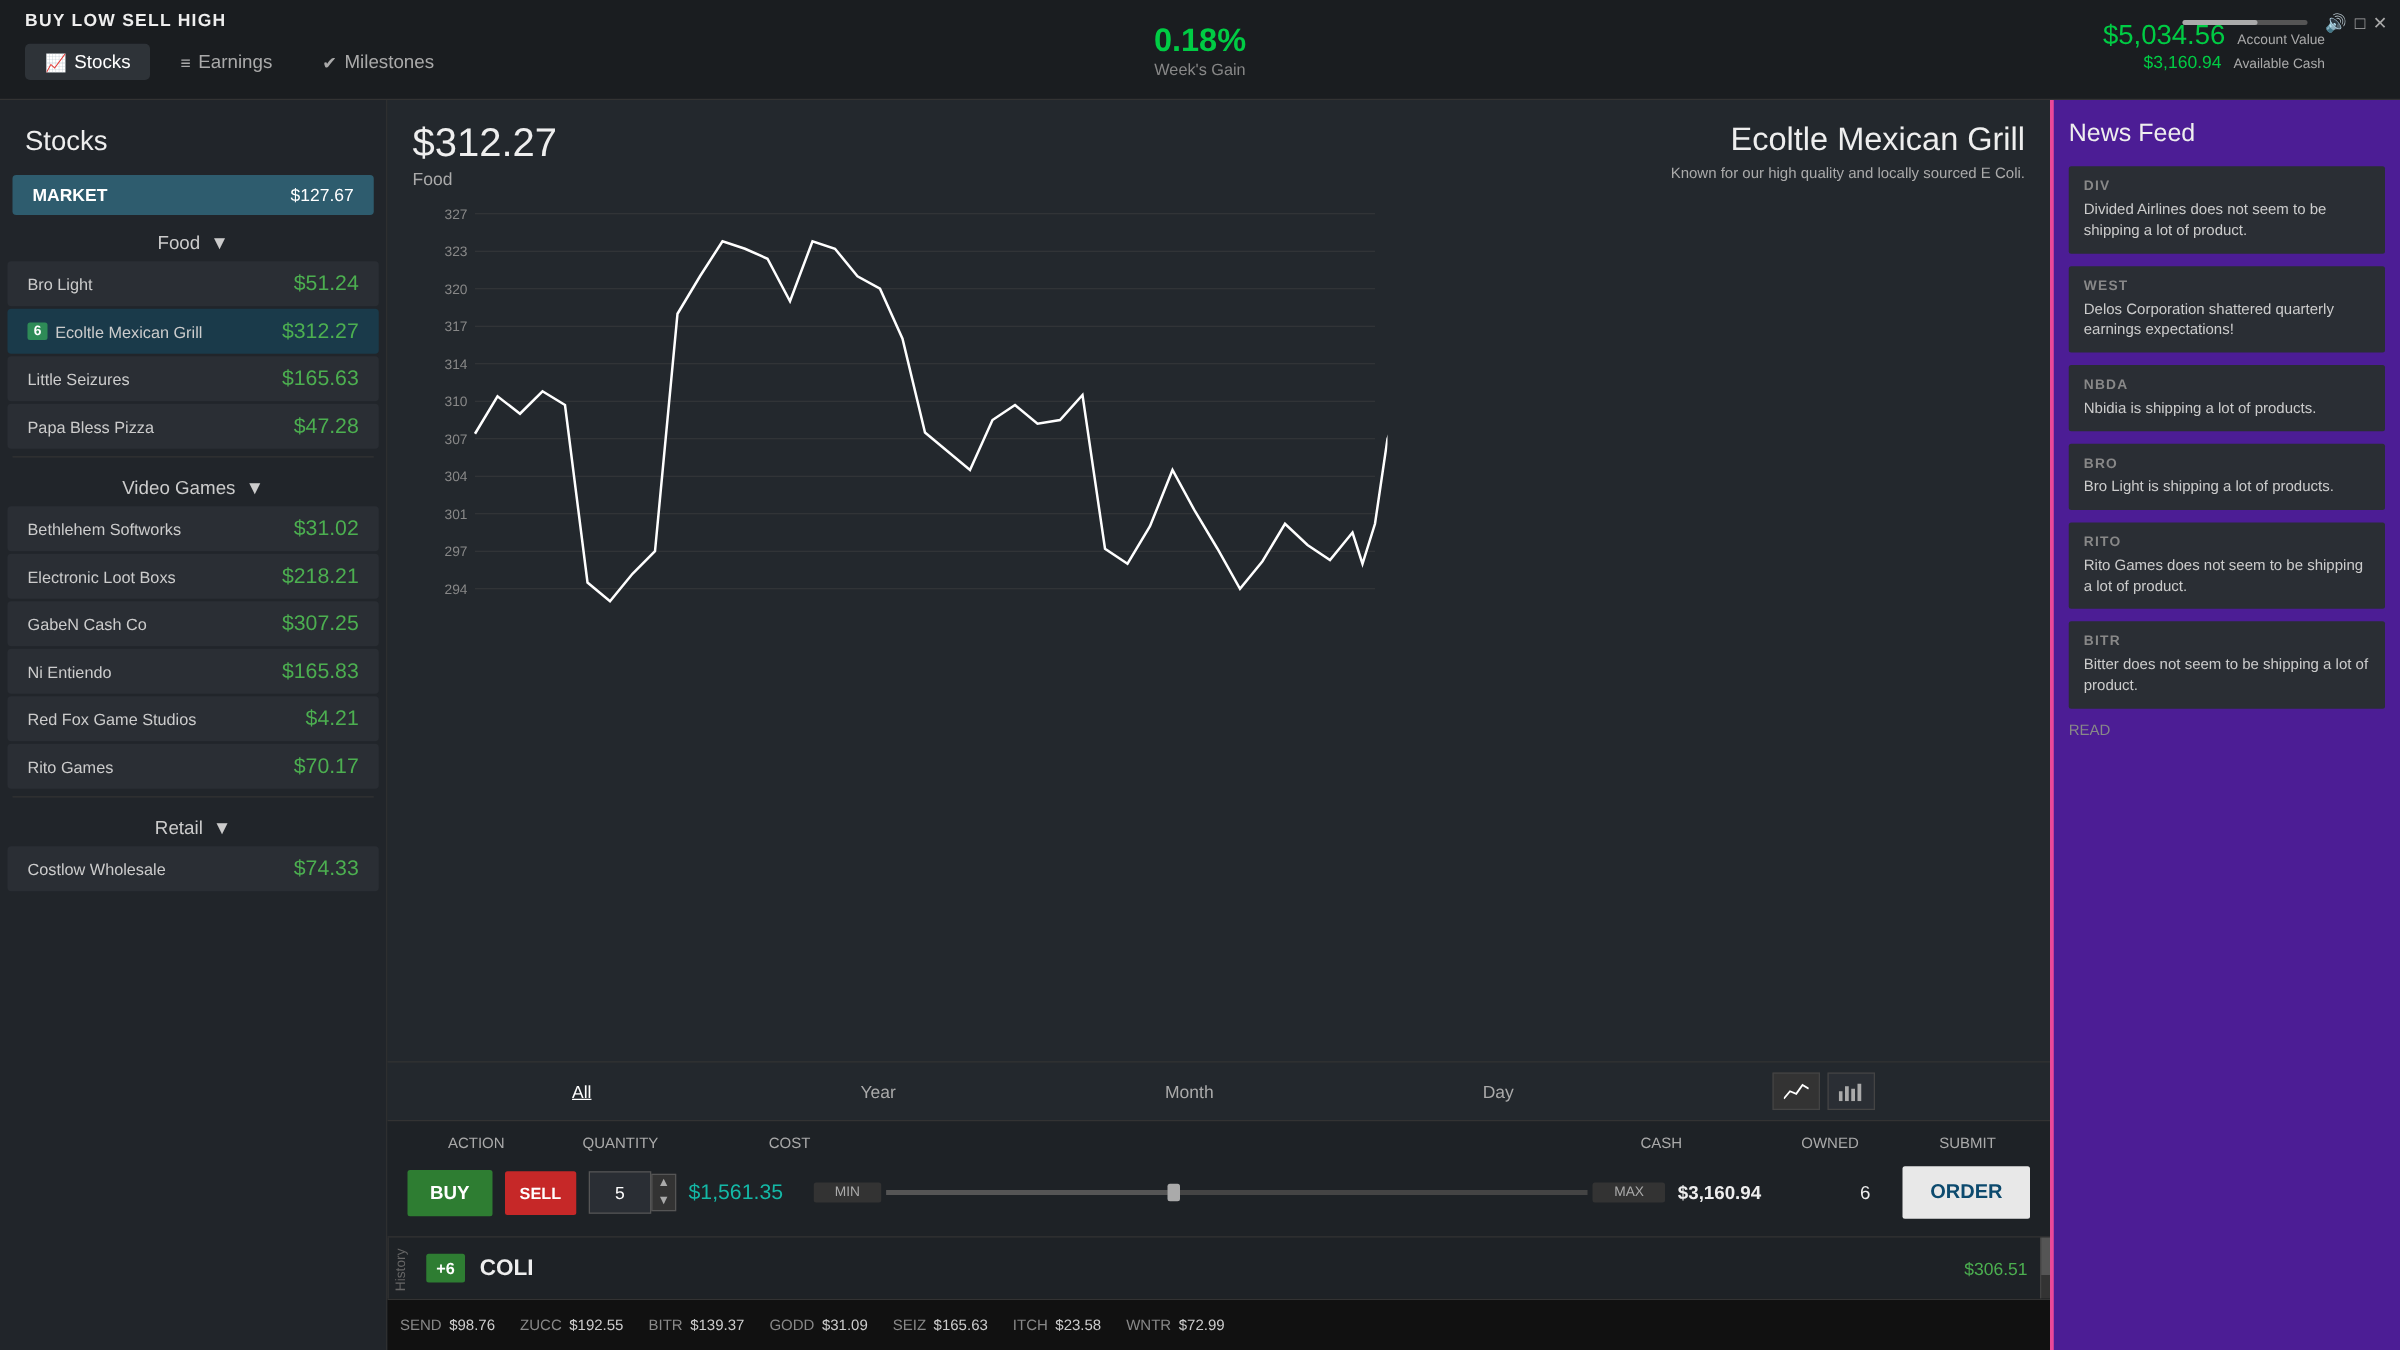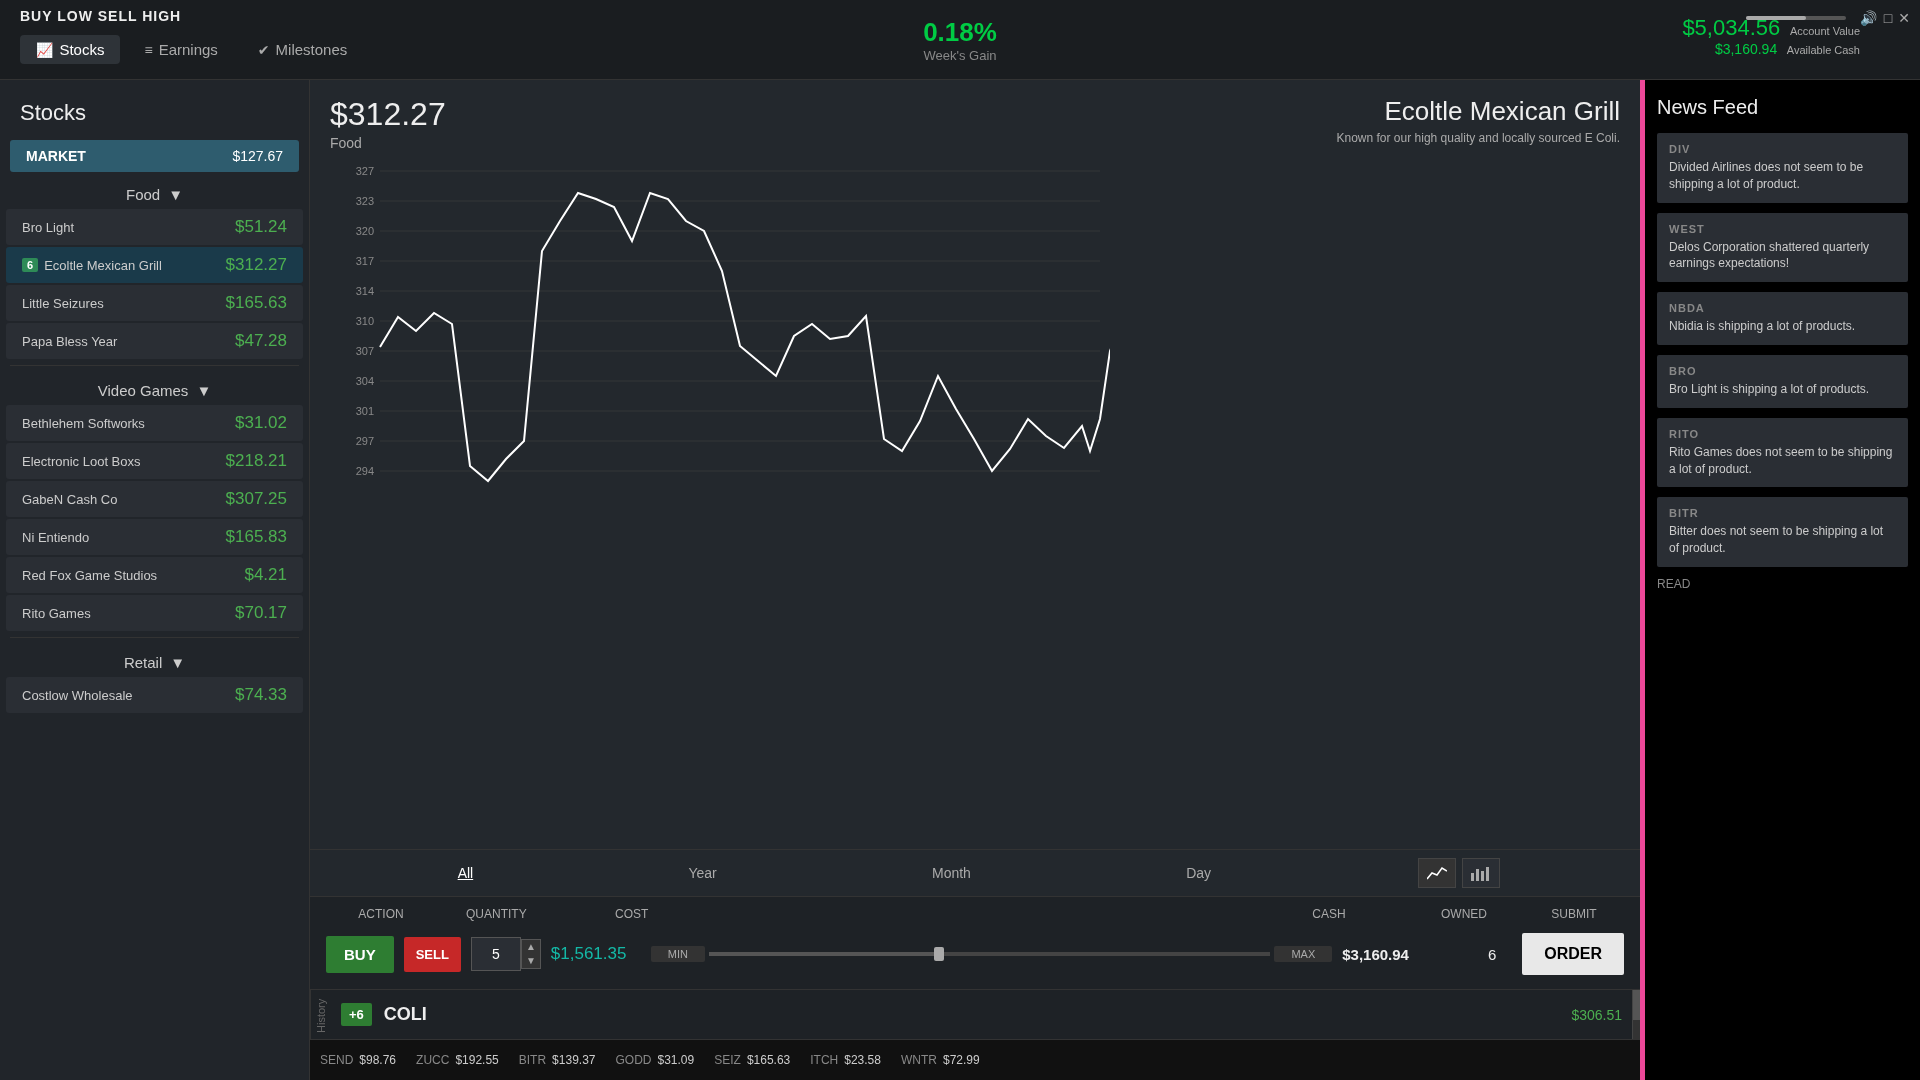--- a/index.html
+++ b/index.html
@@ -332,21 +332,21 @@
       min-width: 120px;
     }
     .owned-count {
       color: #eee;
       font-size: 15px;
       min-width: 40px;
       text-align: center;
     }
     .btn-order {
       background: #e8e8e8;
-      color: #000000;
+      color: #0c4a6e;
       border: none;
       padding: 12px 22px;
       font-size: 16px;
       font-weight: bold;
       cursor: pointer;
       border-radius: 2px;
     }
 
     
     .history-container {
@@ -415,22 +415,22 @@
       display: flex;
       gap: 6px;
       white-space: nowrap;
     }
     .ticker-symbol { color: #888; font-size: 12px; }
     .ticker-price { color: #ccc; font-size: 12px; }
 
     
     .news-panel {
       width: 280px;
-      background: #000000;
-      border-left: 5px solid #ec4899;
+      background: #4c1d95;
+      border-left: 3px solid #ec4899;
       flex-shrink: 0;
       overflow-y: auto;
       padding: 16px 12px;
     }
     .news-title {
       font-size: 20px;
       color: #eee;
       margin-bottom: 14px;
     }
     .news-item {
@@ -525,21 +525,21 @@
         <span class="stock-badge">6</span>
         <span class="stock-name">Ecoltle Mexican Grill</span>
       </span>
       <span class="stock-price">$312.27</span>
     </div>
     <div class="stock-row">
       <span class="stock-name">Little Seizures</span>
       <span class="stock-price">$165.63</span>
     </div>
     <div class="stock-row">
-      <span class="stock-name">Papa Bless Year</span>
+      <span class="stock-name">Papa Bless Pizza</span>
       <span class="stock-price">$47.28</span>
     </div>
 
     <div class="divider"></div>
 
     <div class="category-header">
       <span>Video Games</span>
       <span>▼</span>
     </div>
     <div class="stock-row">

